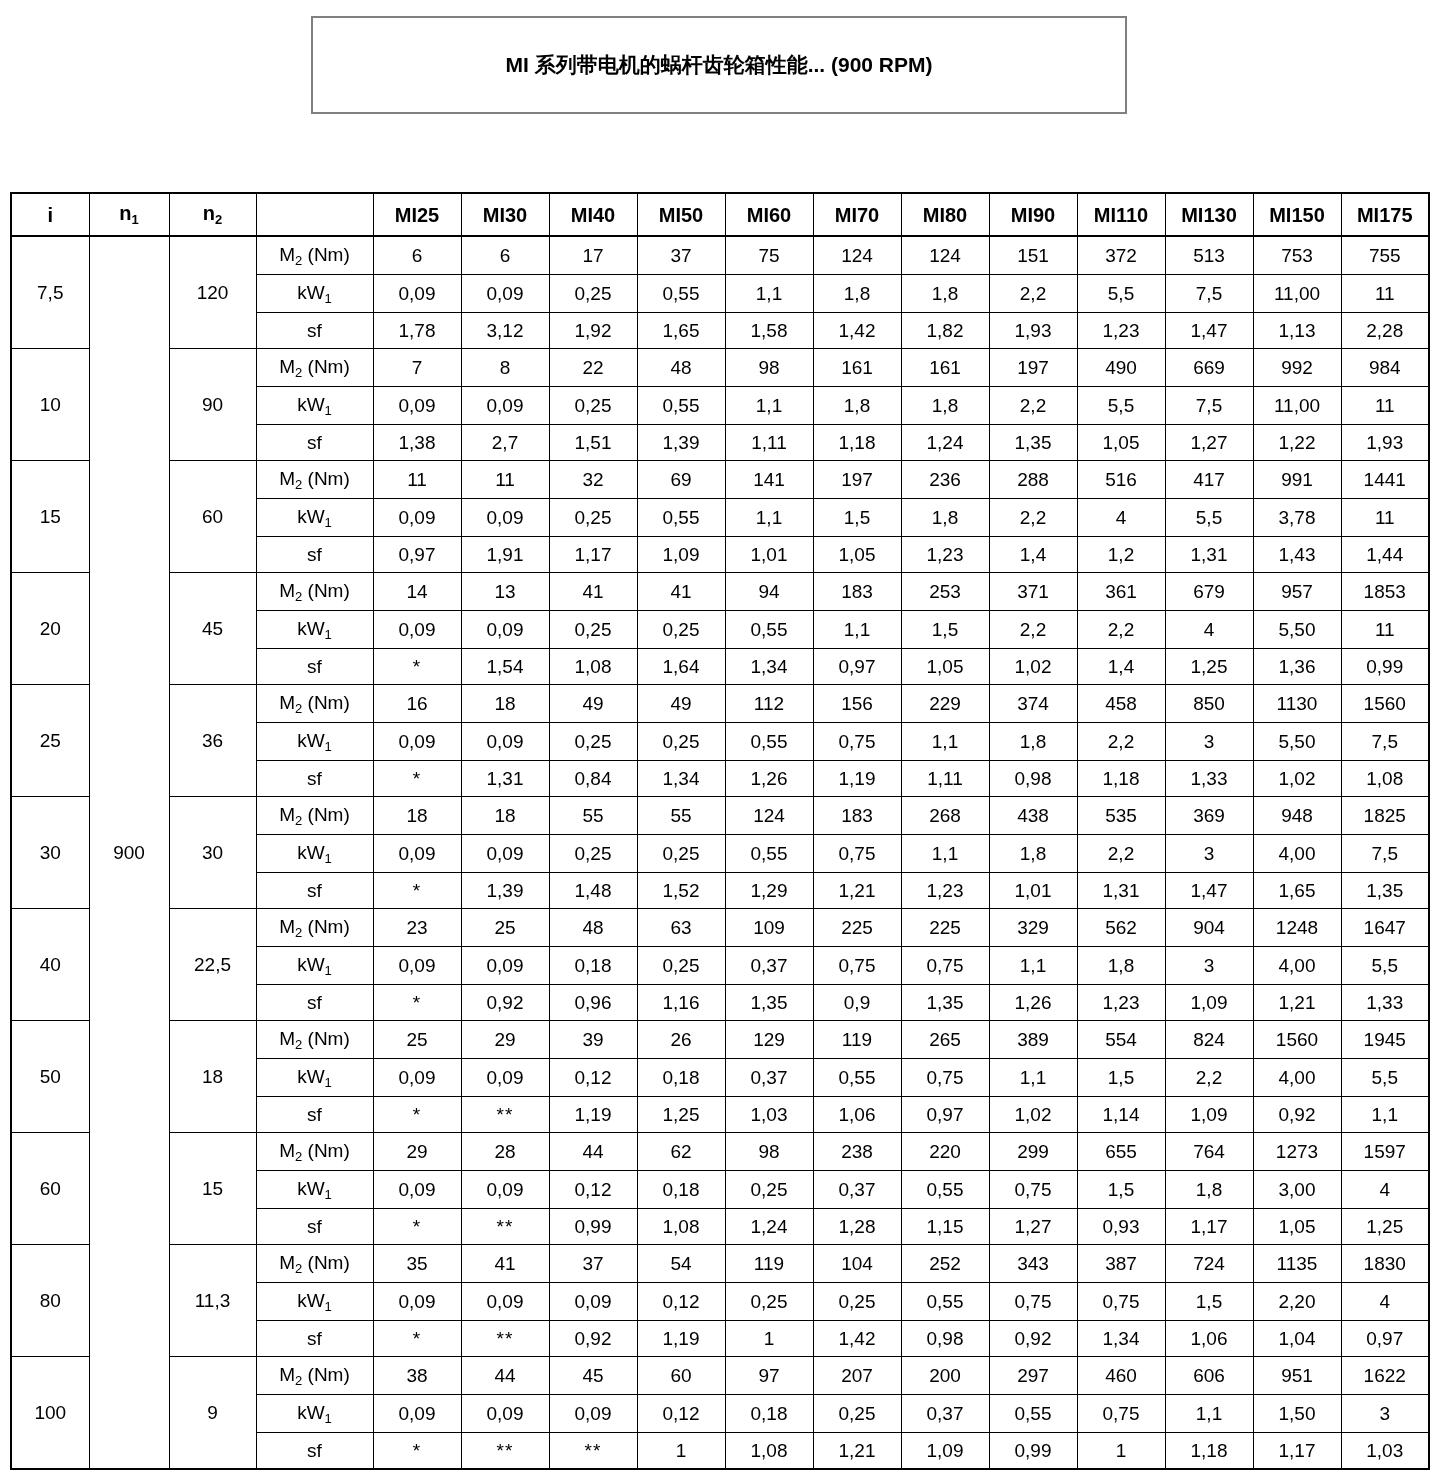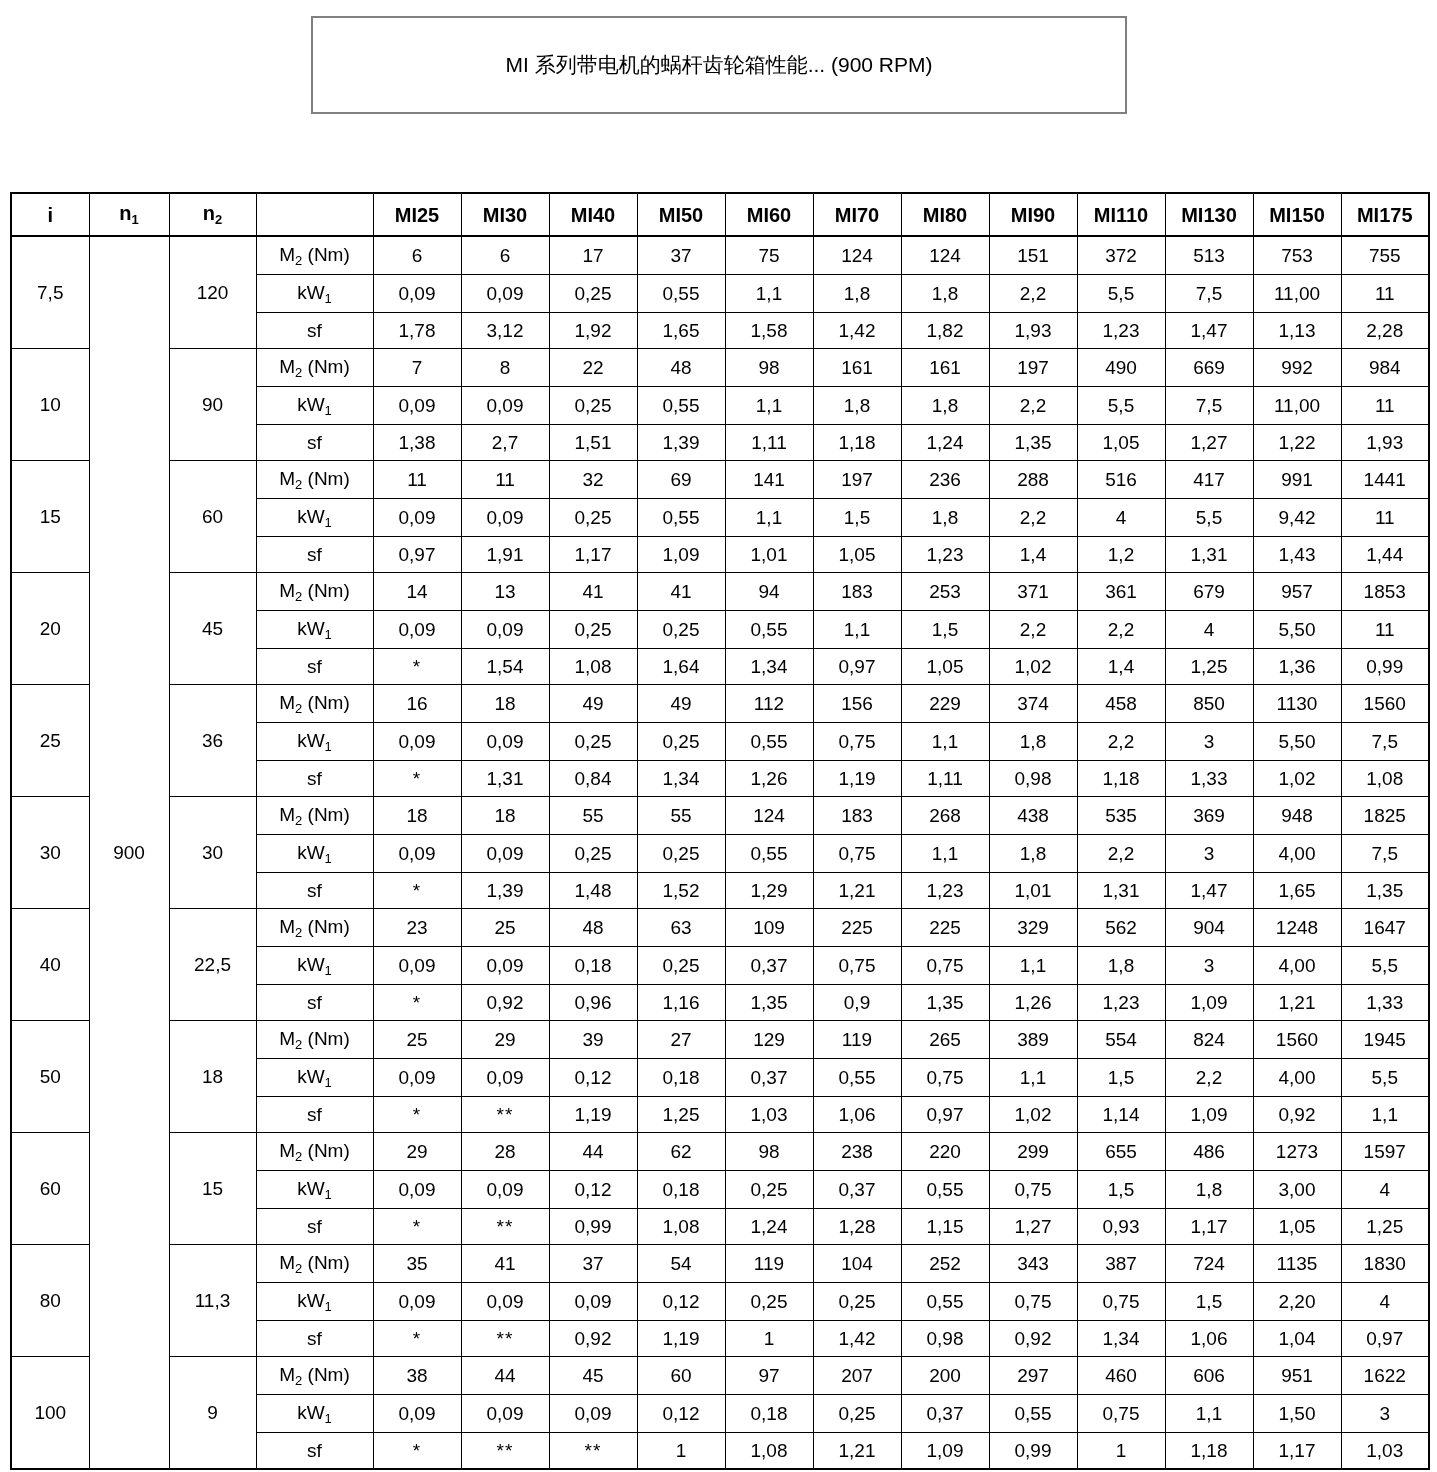--- a/index.html
+++ b/index.html
@@ -25,21 +25,21 @@
     height: 98px;
     border: 2px solid #808080;
     box-sizing: border-box;
     display: flex;
     align-items: flex-start;
     justify-content: center;
   }
   #title-text {
     margin-top: 33px;
     font-size: 21px;
-    font-weight: normal;
+    font-weight: bold;
     letter-spacing: 0px;
     white-space: nowrap;
   }
 
   
   #perf-table {
     position: absolute;
     left: 10px;
     top: 192px;
     width: 1416px;
@@ -262,21 +262,21 @@
         <td>0,09</td>
         <td>0,09</td>
         <td>0,25</td>
         <td>0,55</td>
         <td>1,1</td>
         <td>1,5</td>
         <td>1,8</td>
         <td>2,2</td>
         <td>4</td>
         <td>5,5</td>
-        <td>9,42</td>
+        <td>3,78</td>
         <td>11</td>
       </tr>
       <tr>
         <td class="rowlabel">sf</td>
         <td>0,97</td>
         <td>1,91</td>
         <td>1,17</td>
         <td>1,09</td>
         <td>1,01</td>
         <td>1,05</td>
@@ -475,21 +475,21 @@
         <td>1,21</td>
         <td>1,33</td>
       </tr>
       <tr class="group-start">
         <td class="col-i" rowspan="3">50</td>
         <td class="col-n2" rowspan="3">18</td>
         <td class="rowlabel"><span>M</span><sub>2</sub><span> (Nm)</span></td>
         <td>25</td>
         <td>29</td>
         <td>39</td>
-        <td>27</td>
+        <td>26</td>
         <td>129</td>
         <td>119</td>
         <td>265</td>
         <td>389</td>
         <td>554</td>
         <td>824</td>
         <td>1560</td>
         <td>1945</td>
       </tr>
       <tr>
@@ -528,21 +528,21 @@
         <td class="rowlabel"><span>M</span><sub>2</sub><span> (Nm)</span></td>
         <td>29</td>
         <td>28</td>
         <td>44</td>
         <td>62</td>
         <td>98</td>
         <td>238</td>
         <td>220</td>
         <td>299</td>
         <td>655</td>
-        <td>486</td>
+        <td>764</td>
         <td>1273</td>
         <td>1597</td>
       </tr>
       <tr>
         <td class="rowlabel"><span>kW</span><sub>1</sub></td>
         <td>0,09</td>
         <td>0,09</td>
         <td>0,12</td>
         <td>0,18</td>
         <td>0,25</td>

